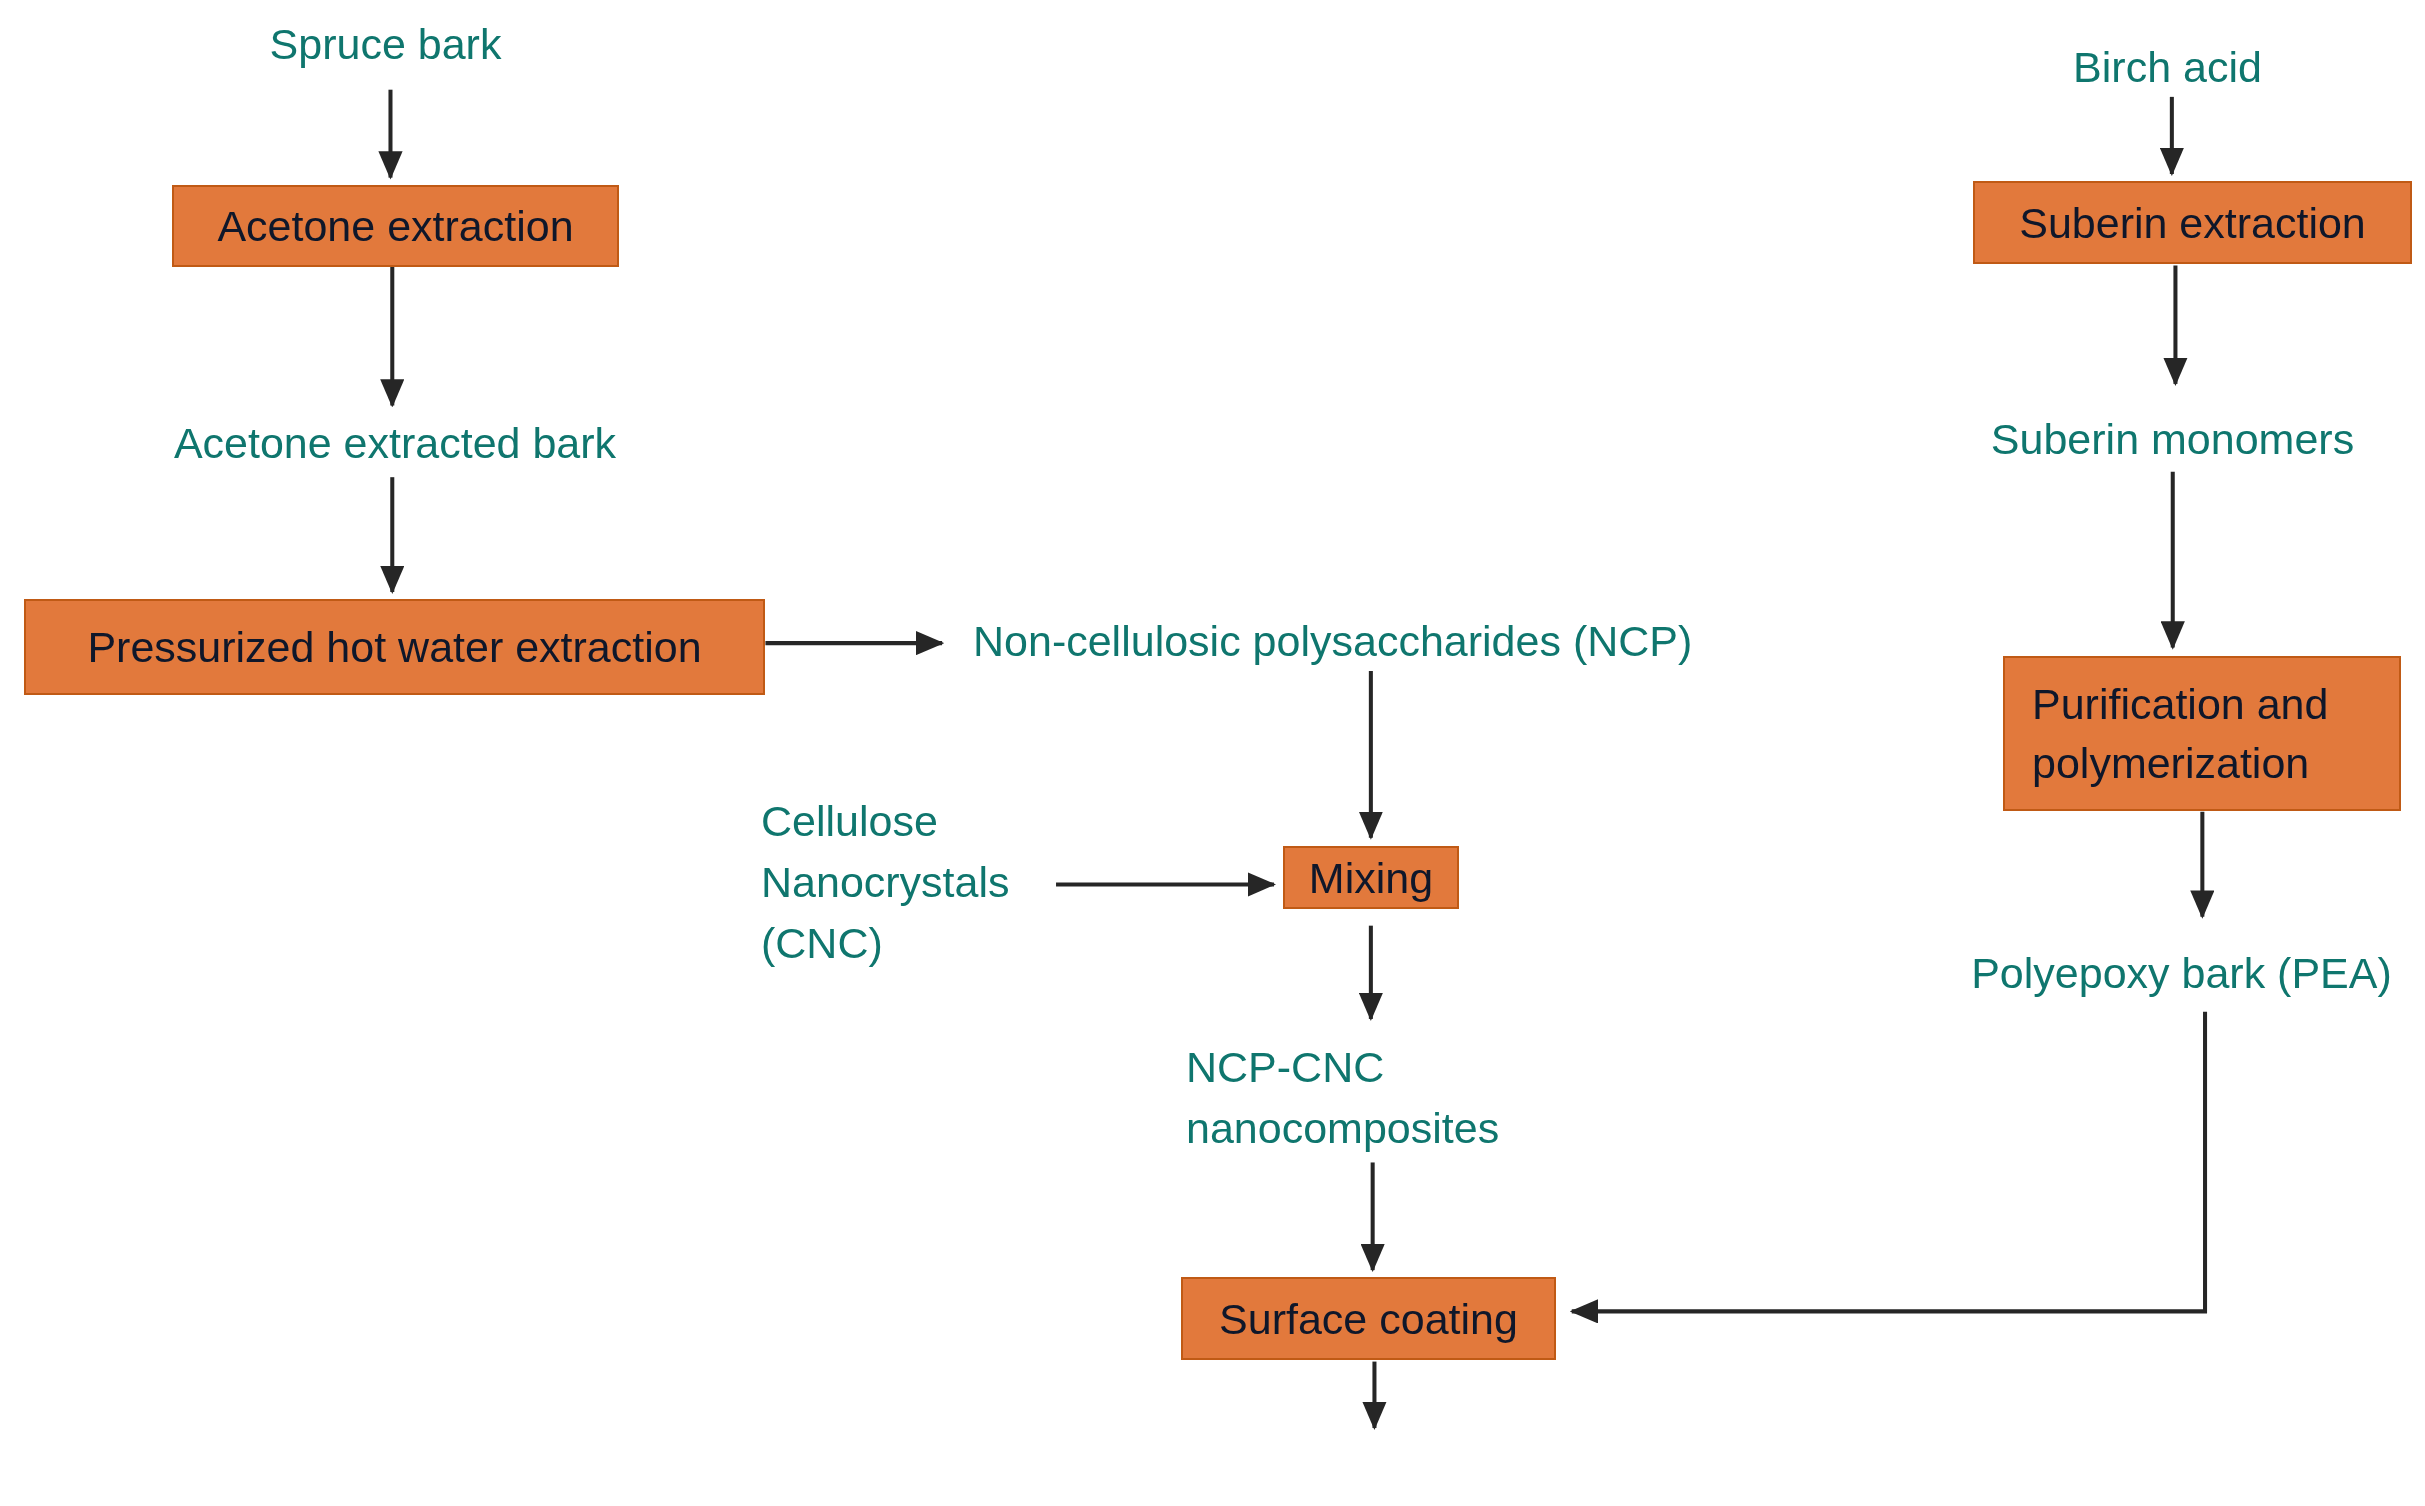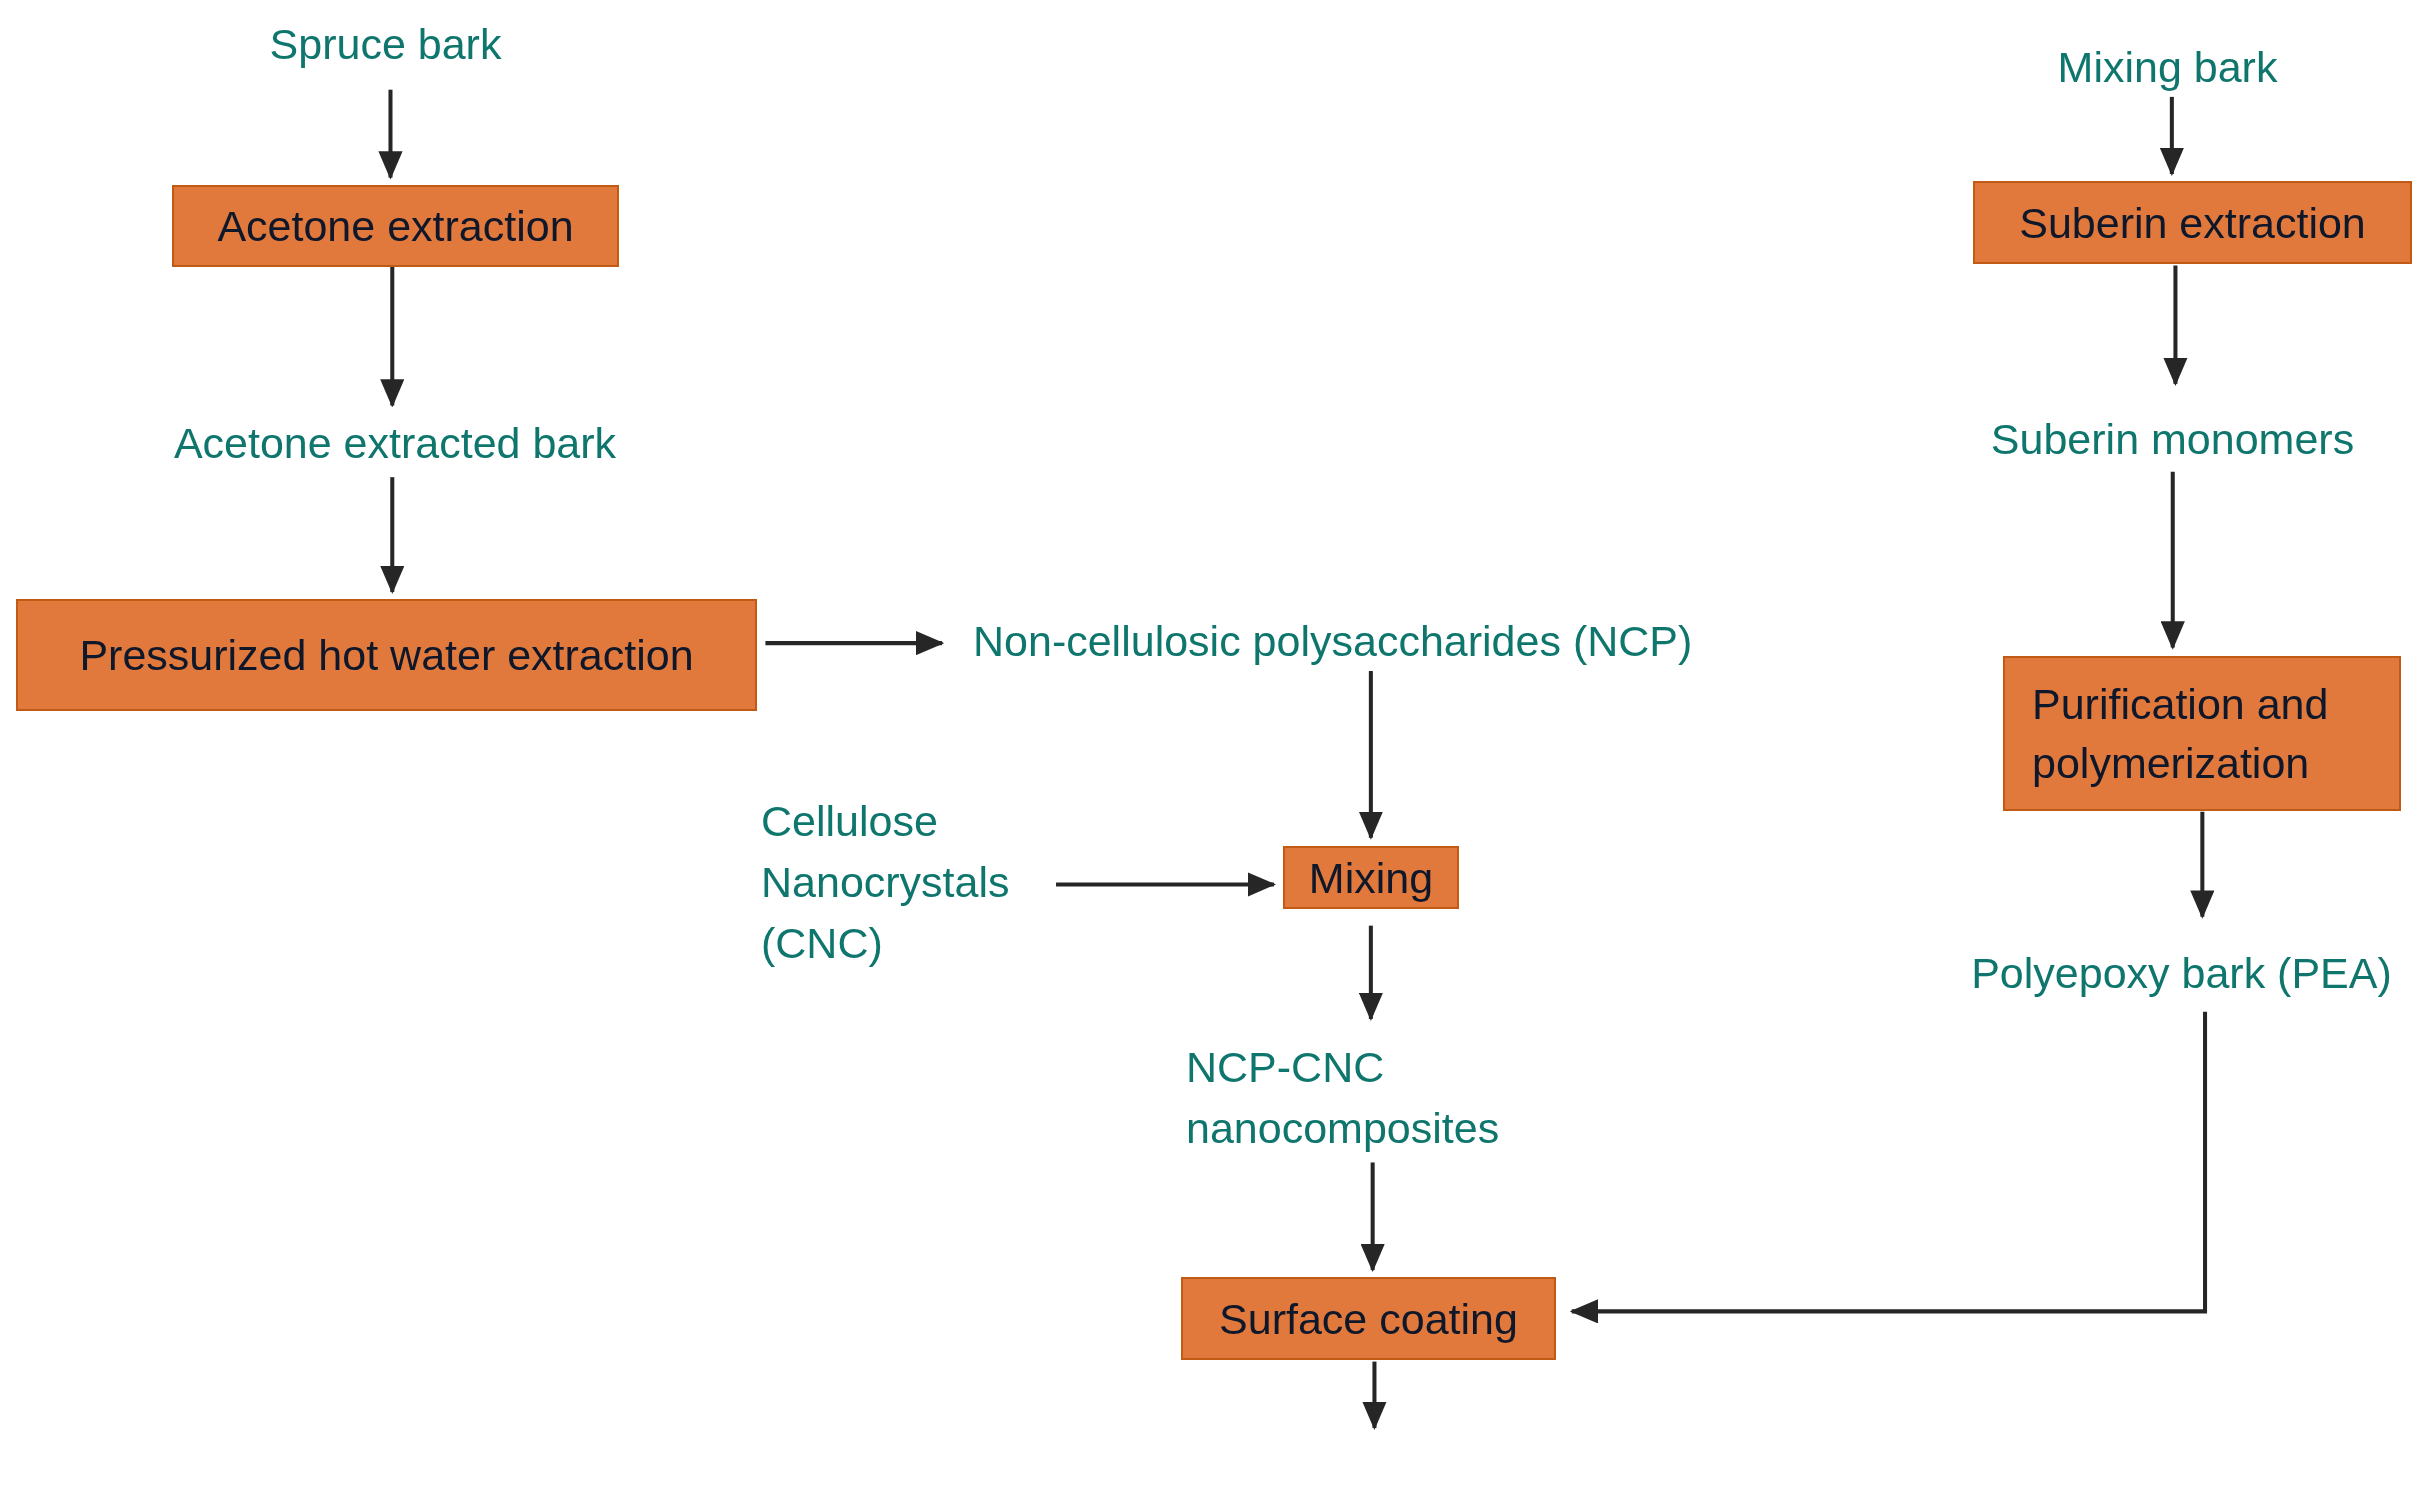--- a/index.html
+++ b/index.html
@@ -84,29 +84,29 @@
   <div class="label" style="left:973px; top:611px; width:852px;">Non-cellulosic polysaccharides (NCP)</div>
 
   <div class="label" style="left:761px; top:791px; width:377px;">Cellulose
 Nanocrystals
 (CNC)</div>
 
   <div class="label" style="left:1186px; top:1037px; width:413px;">NCP-CNC
 nanocomposites</div>
 
 
-  <div class="label centered" style="left:1943px; top:37px; width:449px;">Mixing bark</div>
+  <div class="label centered" style="left:1943px; top:37px; width:449px;">Birch acid</div>
 
   <div class="label centered" style="left:1948px; top:409px; width:449px;">Suberin monomers</div>
 
   <div class="label centered" style="left:1957px; top:943px; width:449px;">Polyepoxy bark (PEA)</div>
 
   <div class="pbox" style="left:172px; top:185px; width:447px; height:82px;">Acetone extraction</div>
 
-  <div class="pbox" style="left:16px; top:599px; width:741px; height:112px;">Pressurized hot water extraction</div>
+  <div class="pbox" style="left:24px; top:599px; width:741px; height:96px;">Pressurized hot water extraction</div>
 
   <div class="pbox" style="left:1283px; top:846px; width:176px; height:63px;">Mixing</div>
 
   <div class="pbox" style="left:1181px; top:1277px; width:375px; height:83px;">Surface coating</div>
 
   <div class="pbox" style="left:1973px; top:181px; width:439px; height:83px;">Suberin extraction</div>
 
   <div class="pbox left-text" style="left:2003px; top:656px; width:398px; height:155px;">Purification and
 polymerization</div>
 

